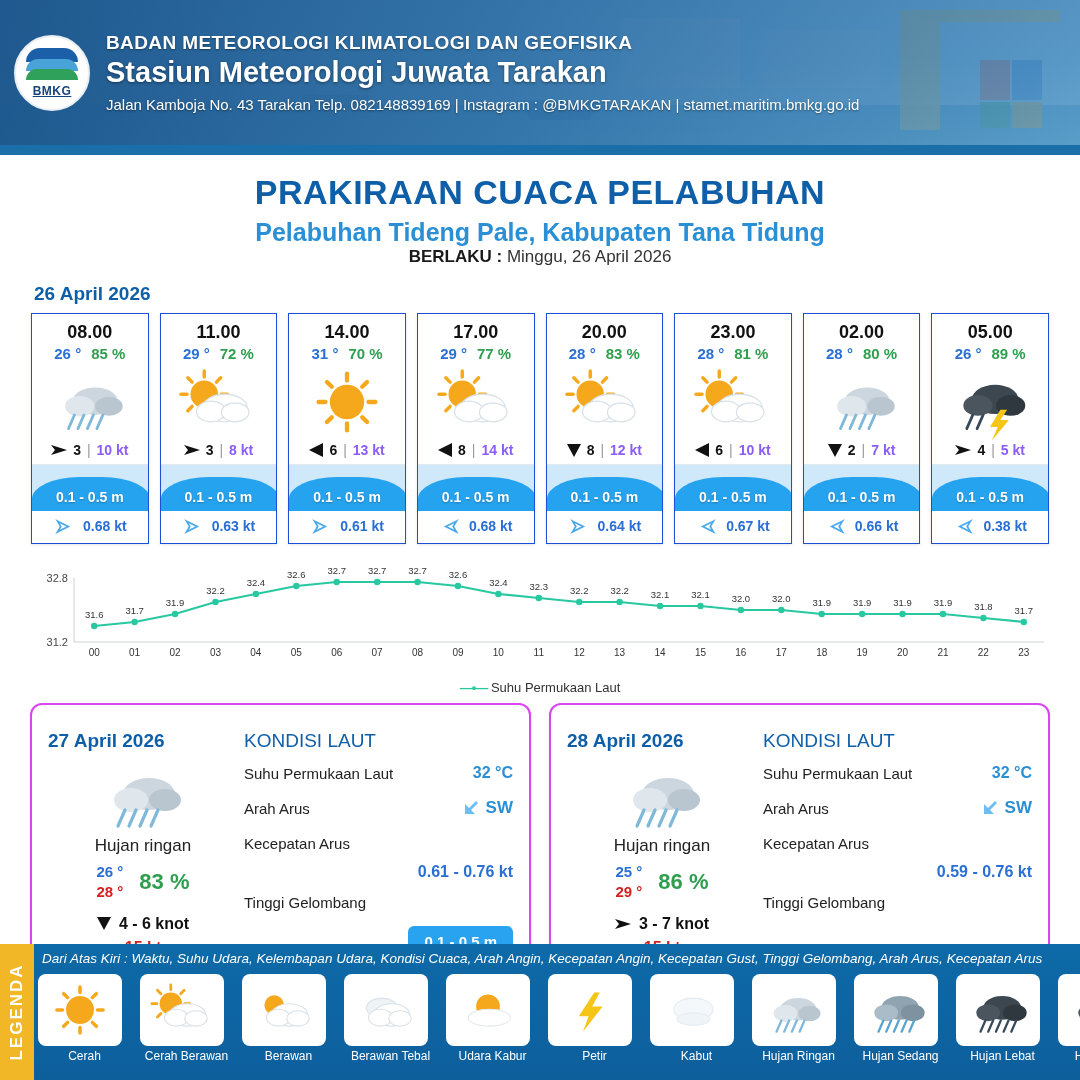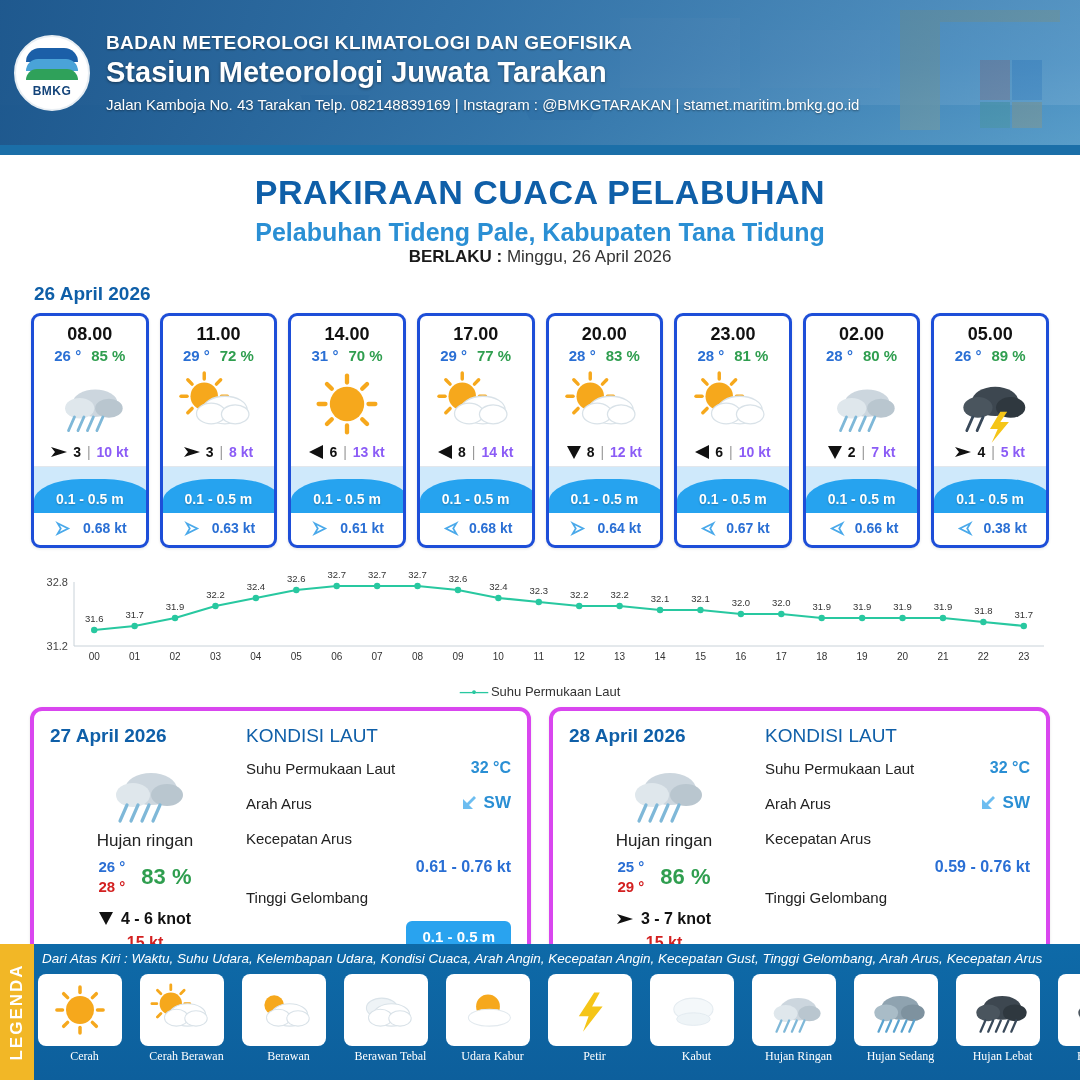--- a/index.html
+++ b/index.html
@@ -27,42 +27,42 @@
     width:76px; height:76px; border-radius:50%;
     background:#ffffff; display:flex; flex-direction:column;
     align-items:center; justify-content:center; margin-right:16px;
     border:2px solid #e8eef3; flex:none;
   }
   .bmkg-logo .glyph { width:52px; height:34px; position:relative; }
   .bmkg-logo .arc { position:absolute; left:0; width:52px; height:14px; border-radius:26px 26px 0 0; }
   .bmkg-logo .arc1 { top:0; background:#1b5fa8; }
   .bmkg-logo .arc2 { top:11px; background:#4aa3d8; height:12px; }
   .bmkg-logo .arc3 { top:21px; background:#2fa15a; height:11px; }
-  .bmkg-logo .txt { font-size:12px; font-weight:bold; color:#14447a; letter-spacing:.5px; margin-top:2px; }
+  .bmkg-logo .txt { font-size:12px; font-weight:bold; color:#14447a; letter-spacing:.5px; margin-top:2px;text-decoration:underline; }
   .h-texts { color:#fff; }
   .h-line1 { font-size:19px; font-weight:bold; letter-spacing:.4px; text-shadow:0 1px 2px rgba(0,0,0,.4); }
   .h-line2 { font-size:29px; font-weight:bold; margin-top:2px; text-shadow:0 1px 3px rgba(0,0,0,.45); }
   .h-line3 { font-size:15px; margin-top:7px; text-shadow:0 1px 2px rgba(0,0,0,.45); }
   .header-strip { position:absolute; bottom:0; left:0; width:1080px; height:10px; background:#1b6fa8; }
 
   
   .title-block { text-align:center; padding-top:18px; }
   .title-main { font-size:34px; font-weight:bold; color:#0f5fa8; letter-spacing:.5px; }
   .title-sub { font-size:25px; font-weight:bold; color:#2a8fd4; margin-top:6px; }
   .valid-row { display:flex; justify-content:center; gap:58px; margin-top:0; font-size:17px; }
   .valid-label { font-weight:bold; color:#1a1a1a; }
   .valid-value { color:#333; }
 
   
   .date-label { font-size:19px; font-weight:bold; color:#0f5fa8; margin:16px 0 8px 34px; }
 
   
   .cards { display:flex; gap:11px; padding:0 31px; }
   .card {
-    width:126px; background:#fff; border:3px solid #1d4ed8; border-radius:9px;
+    width:126px; background:#fff; border:1px solid #1d4ed8; border-radius:0;
     overflow:hidden; box-shadow:0 1px 3px rgba(0,0,0,.10);
   }
   .card-time { text-align:center; font-size:18px; font-weight:bold; color:#111; padding:8px 0 2px; }
   .card-th { display:flex; justify-content:center; gap:10px; font-size:15px; font-weight:bold; padding-bottom:4px;}
   .card-th .t { color:#2a6fd4; }
   .card-th .h { color:#2f9e4f; }
   .card-icon { height:72px; display:flex; align-items:center; justify-content:center; }
   .card-wind {
     display:flex; align-items:center; justify-content:center; gap:6px;
     font-size:14px; font-weight:bold; padding:4px 0 6px;
@@ -89,22 +89,22 @@
 
   
   .chart-wrap { margin:16px 26px 0; position:relative; height:118px; }
   .chart-svg { display:block; }
   .chart-legend { text-align:center; font-size:13px; color:#333; margin-top:2px; }
   .chart-legend .dash { color:#28c8a0; font-weight:bold; letter-spacing:-1px;}
 
   
   .days { display:flex; gap:18px; padding:8px 30px 0; }
   .day {
-    flex:1; background:#fff; border:4px solid #d946ef; border-radius:12px;
-    box-shadow:0 1px 3px rgba(0,0,0,.10); padding:14px 16px 16px; display:flex; min-height:252px;
+    flex:1; background:#fff; border:2px solid #d946ef; border-radius:12px;
+    box-shadow:0 1px 3px rgba(0,0,0,.10); padding:25px 16px 16px; display:flex; min-height:252px;
   }
   .day-left { width:190px; text-align:center; }
   .day-date { font-size:19px; font-weight:bold; color:#0f5fa8; text-align:left; }
   .day-icon { height:74px; display:flex; align-items:center; justify-content:center; margin-top:6px; }
   .day-cond { font-size:17px; color:#222; margin-top:4px; }
   .day-temps { display:flex; justify-content:center; align-items:center; gap:16px; margin-top:6px; }
   .day-temps .cols { font-size:15px; font-weight:bold; line-height:1.35; }
   .day-temps .tmin { color:#2a6fd4; }
   .day-temps .tmax { color:#d32020; }
   .day-temps .hum { font-size:22px; font-weight:bold; color:#2f9e4f; }
@@ -130,21 +130,21 @@
   .legend-side {
     position:absolute; left:0; top:0; width:34px; height:136px;
     background:#f2b726; color:#fff; font-weight:bold; font-size:17px;
     display:flex; align-items:center; justify-content:center;
   }
   .legend-side span { transform:rotate(-90deg); white-space:nowrap; letter-spacing:2px; }
   .legend-note {
     position:absolute; left:42px; top:7px; color:#fff; font-size:13.5px; font-style:italic;
   }
   .legend-items { position:absolute; left:38px; top:30px; display:flex; gap:9px; }
-  .leg-item { width:93px; text-align:center;font-family:Liberation Serif, serif; }
+  .leg-item { width:93px; text-align:center; }
   .leg-box {
     width:84px; height:72px; background:#fff; border-radius:8px;
     display:flex; align-items:center; justify-content:center;
   }
   .leg-label { color:#fff; font-size:12px; margin-top:3px; }
 
   svg { overflow:visible; }
 </style>
 </head>
 <body>

